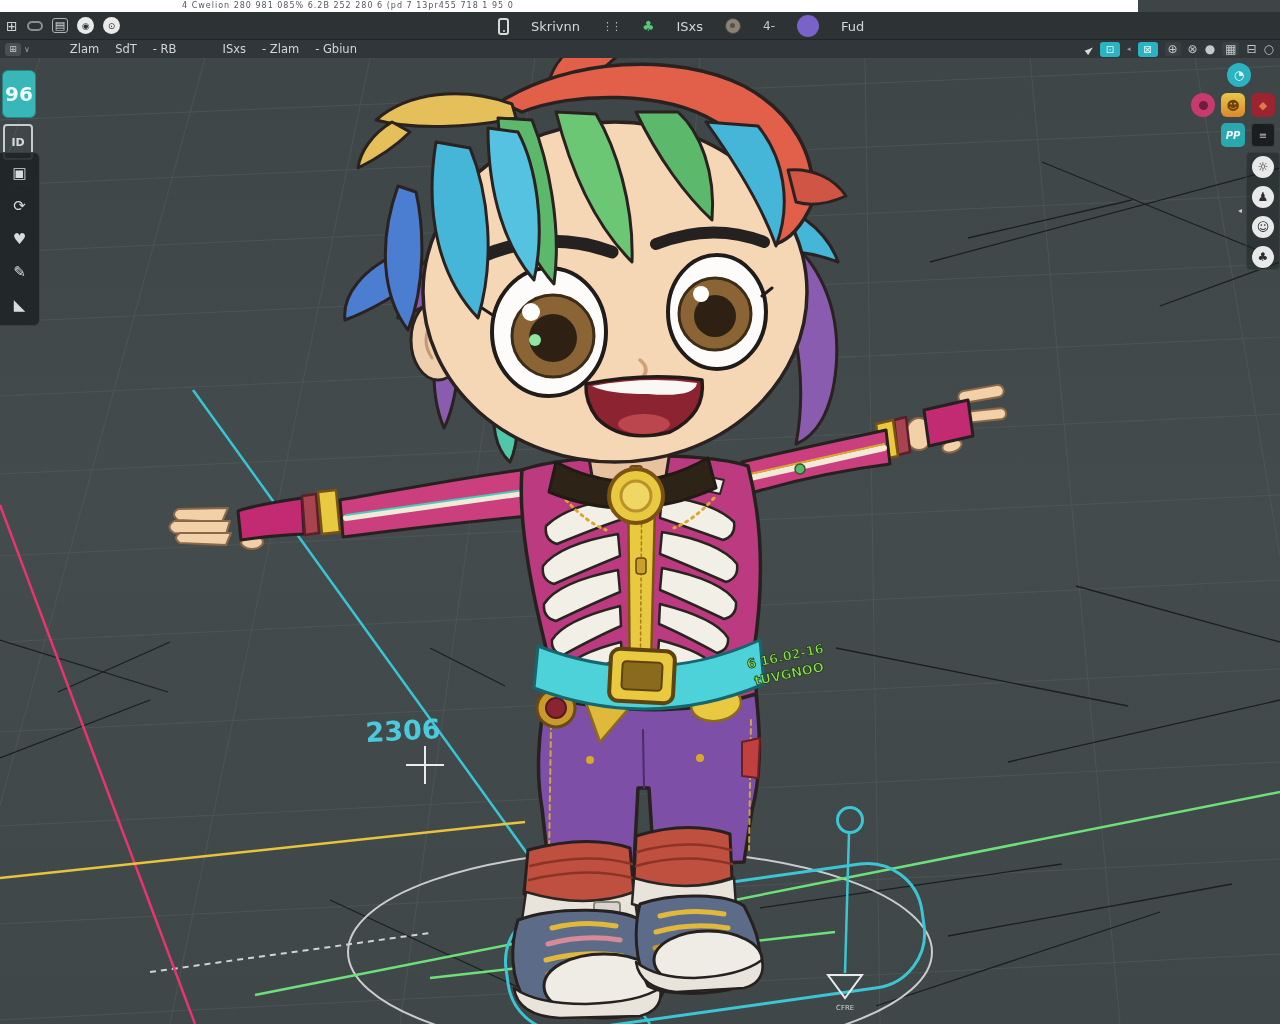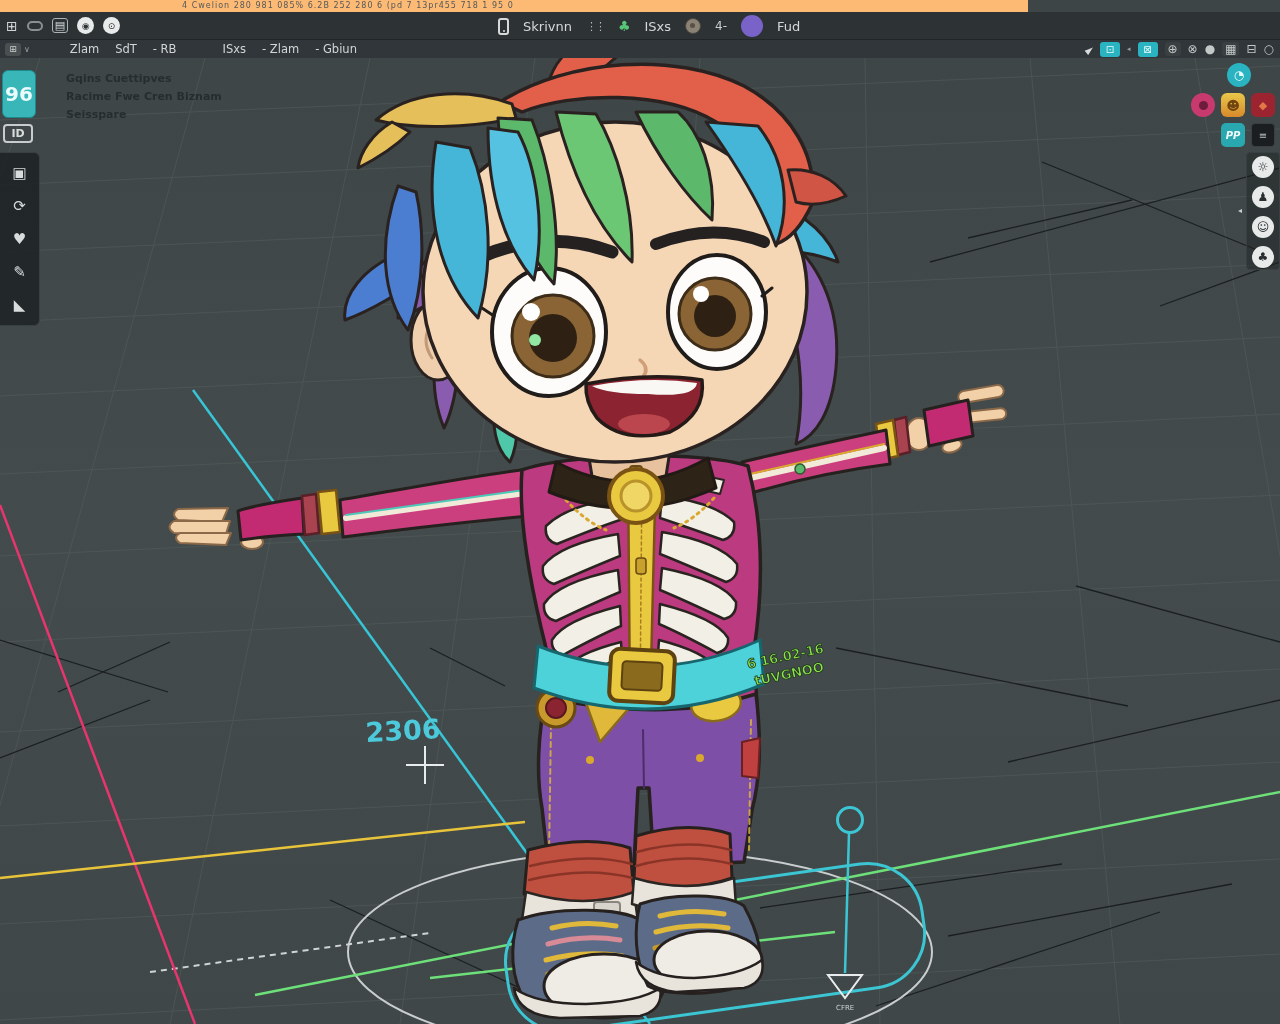--- a/index.html
+++ b/index.html
@@ -1,31 +1,31 @@
 <!DOCTYPE html>
 <html><head>
 <meta charset="utf-8">
 <style>
   html,body{margin:0;padding:0;background:#222;}
   .stage{position:relative;width:1280px;height:1024px;overflow:hidden;
          font-family:"DejaVu Sans",sans-serif;background:#40484a;}
   .stage *{box-sizing:border-box;}
 
   
-  .strip{position:absolute;left:0;top:0;width:1028px;height:12px;background:#fdba74;z-index:6;}
+  .strip{position:absolute;left:0;top:0;width:1138px;height:12px;background:#ffffff;z-index:6;}
   .strip .stats{position:absolute;left:182px;top:1px;font-size:8px;color:#53585a;letter-spacing:1px;white-space:nowrap;}
   .row1{position:absolute;left:0;top:12px;width:1280px;height:28px;background:#2d3234;
         border-bottom:1px solid #212527;z-index:6;display:flex;align-items:center;}
   .row1-left{display:flex;align-items:center;gap:9px;padding-left:6px;}
   .glyph{color:#cfd3d4;font-size:14px;line-height:1;}
   .pill{width:16px;height:10px;border:2px solid #8a9092;border-radius:5px;}
   .kbox{border:1.5px solid #aeb3b4;border-radius:3px;padding:0 2px;font-size:11px;color:#d6dada;}
   .circ-btn{width:17px;height:17px;border-radius:50%;background:#e9ebeb;color:#2c3133;
             font-size:9px;display:flex;align-items:center;justify-content:center;}
-  .row1-mid{position:absolute;left:498px;top:0;height:28px;display:flex;align-items:center;gap:14px;}
+  .row1-mid{position:absolute;left:498px;top:0;height:28px;display:flex;align-items:center;gap:22px;}
   .phone{width:11px;height:17px;border:2px solid #d8dada;border-radius:3px;position:relative;}
   .phone:after{content:"";position:absolute;left:2.5px;bottom:1px;width:2px;height:2px;border-radius:50%;background:#d8dada;}
   .tb-label{font-size:13px;color:#d5d8d8;}
   .dots{color:#b8bcbc;font-size:11px;letter-spacing:-2px;}
   .figure{color:#58c878;font-size:14px;}
   .avatar{width:16px;height:16px;border-radius:50%;background:#8a8274;border:1.5px solid #4a4540;position:relative;}
   .avatar:after{content:"";position:absolute;left:4px;top:4px;width:5px;height:5px;border-radius:50%;background:#5a5044;}
   .gizmo-label{font-size:12px;color:#c8cccc;}
   .fluid-dot{width:22px;height:22px;border-radius:50%;background:#7a63c8;}
 
@@ -41,21 +41,21 @@
   .teal-btn{width:20px;height:15px;background:#2ab3c0;border-radius:3px;color:#eafafa;font-size:10px;
             display:flex;align-items:center;justify-content:center;}
   .mini{font-size:7px;color:#9aa0a0;}
   .ovl{color:#c3c8c8;font-size:12px;}
   .ovl-box{background:#3a4042;border-radius:3px;padding:0 3px;}
 
   
   .badge96{position:absolute;left:2px;top:70px;width:34px;height:48px;background:#38b6b8;
            border:1px solid #1f8a8c;border-radius:6px;color:#eafcfc;font-size:20px;font-weight:bold;
            display:flex;align-items:center;justify-content:center;z-index:5;}
-  .modeID{position:absolute;left:3px;top:124px;width:30px;height:19px;border:2px solid #c8cccc;border-radius:4px;
+  .modeID{position:absolute;left:3px;top:124px;width:30px;height:36px;border:2px solid #c8cccc;border-radius:4px;
           color:#d8dcdc;font-size:11px;font-weight:bold;display:flex;align-items:center;justify-content:center;z-index:5;}
   .toolshelf{position:absolute;left:0;top:152px;width:40px;background:rgba(30,34,36,.88);
              border:1px solid #3a4042;border-left:none;border-radius:0 6px 6px 0;padding:3px 0;z-index:5;}
   .tool{width:34px;height:32px;margin:1px auto;display:flex;align-items:center;justify-content:center;
         color:#d8dcdc;font-size:15px;border-radius:4px;}
   .scene-info{position:absolute;left:66px;top:70px;z-index:5;font-size:11px;font-weight:600;
               color:#262d2f;line-height:18px;}
 
   
   .rr{position:absolute;border-radius:50%;display:flex;align-items:center;justify-content:center;z-index:5;}
@@ -382,25 +382,20 @@
 
   <div class="badge96">96</div>
   <div class="modeID">ID</div>
   <div class="toolshelf">
     <div class="tool">▣</div>
     <div class="tool">⟳</div>
     <div class="tool">♥</div>
     <div class="tool">✎</div>
     <div class="tool">◣</div>
   </div>
-  <div class="scene-info">
-    <div>Gqins Cuettipves</div>
-    <div>Racime Fwe Cren Biznam</div>
-    <div>Seisspare</div>
-  </div>
 
   <div class="rr rr-teal">◔</div>
   <div class="rr rr-pink">
       <i></i>
     </div>
   <div class="rr rr-sq rr-yellow">☻</div>
   <div class="rr rr-sq rr-red">◆</div>
   <div class="rr rr-pp">PP</div>
   <div class="rr rr-darktile">≡</div>
   <div class="rr-groupbox"></div>

